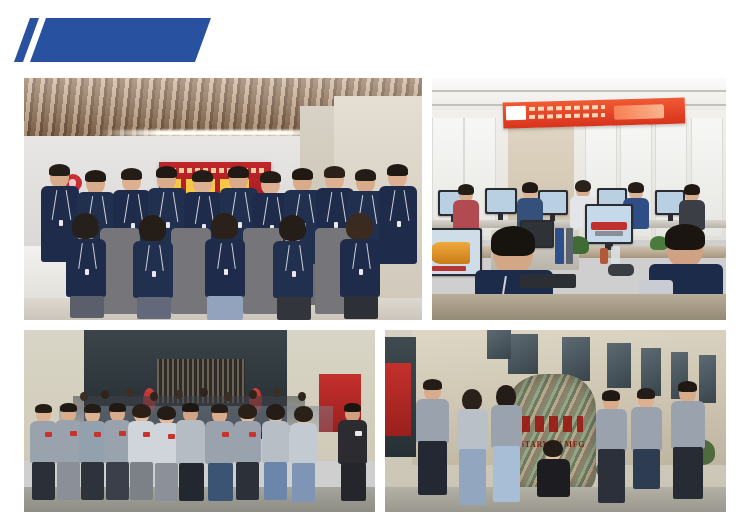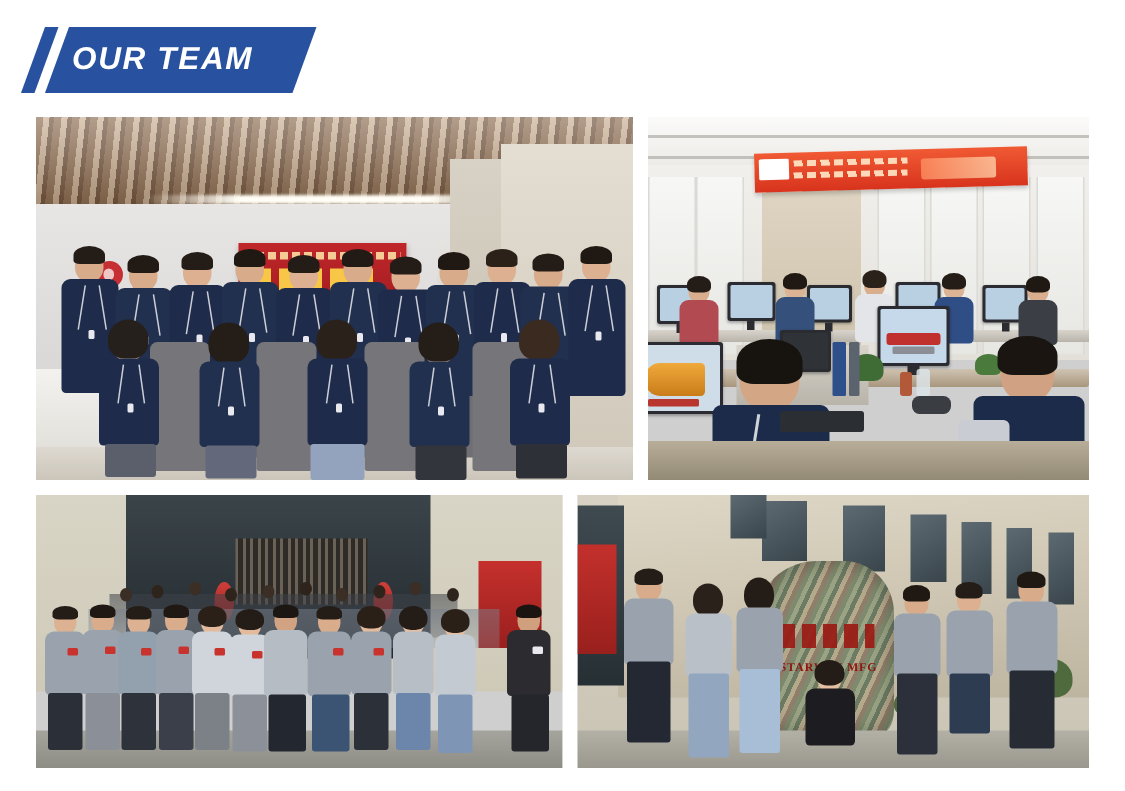--- a/index.html
+++ b/index.html
@@ -294,21 +294,20 @@
     position: absolute; left: 0; bottom: 0; width: 100%; height: 14%;
     background: linear-gradient(180deg,#b3b0a6,#9a978e);
   }
 </style>
 </head>
 <body>
 
 <div id="header-banner">
   <div class="slash-mark"></div>
   <div class="banner-block"></div>
-  <div class="banner-label">OUR TEAM</div>
 </div>
 
 <div id="photo-grid">
 
   <div class="photo ph-tl" title="Company team group portrait in showroom with red celebration banner" aria-label="Twelve staff standing and five seated in navy blue company polo shirts with lanyards, posing under a wooden slat ceiling in front of a red banner">
     <div class="scene">
       <div class="tl-ceiling"></div>
       <div class="tl-ceil-fade"></div>
       <div class="tl-ceil-light"></div>
       <div class="tl-wall"></div>

